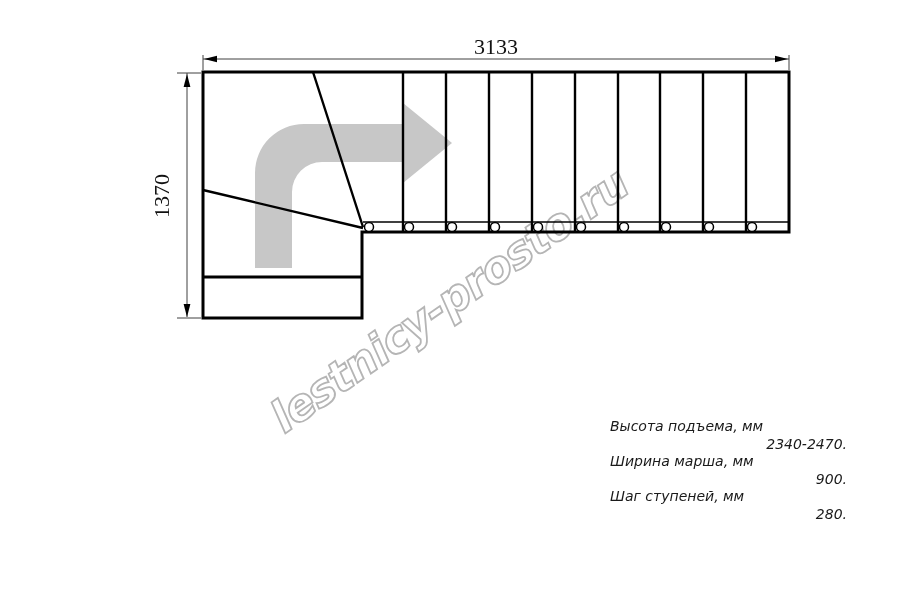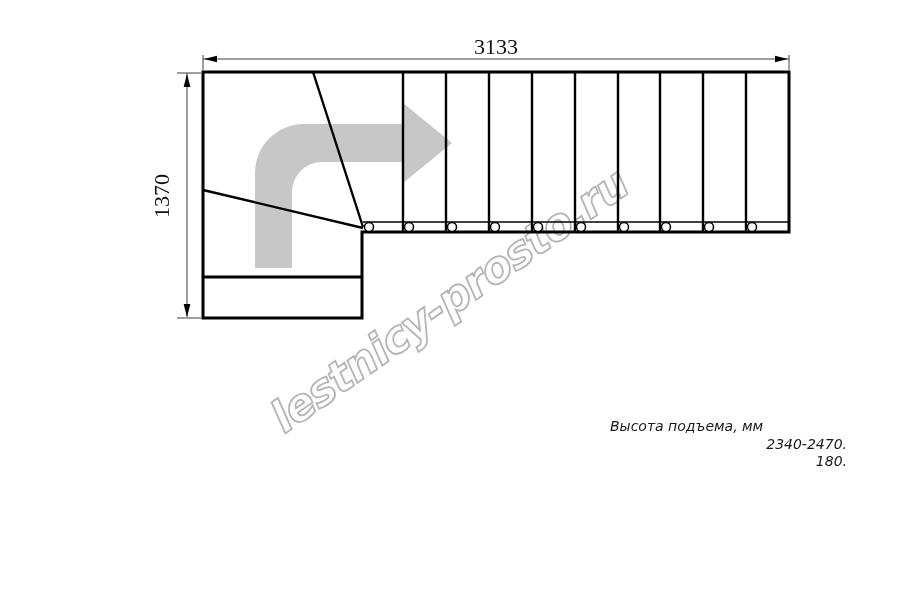--- a/index.html
+++ b/index.html
@@ -98,17 +98,22 @@
       <text class="dim-text" transform="translate(169,196) rotate(-90)" text-anchor="middle">1370</text>
     </g>
   </svg>
 
   <div class="specs">
     <div class="spec-row">
       <span class="spec-label">Высота подъема, мм</span>
       <span class="spec-value">2340-2470.</span>
     </div>
     <div class="spec-row">
-      <span class="spec-value">180.</span>
+      <span class="spec-label">Ширина марша, мм</span>
+      <span class="spec-value">900.</span>
+    </div>
+    <div class="spec-row">
+      <span class="spec-label">Шаг ступеней, мм</span>
+      <span class="spec-value">280.</span>
     </div>
   </div>
 
 </div>
 
 </body></html>

